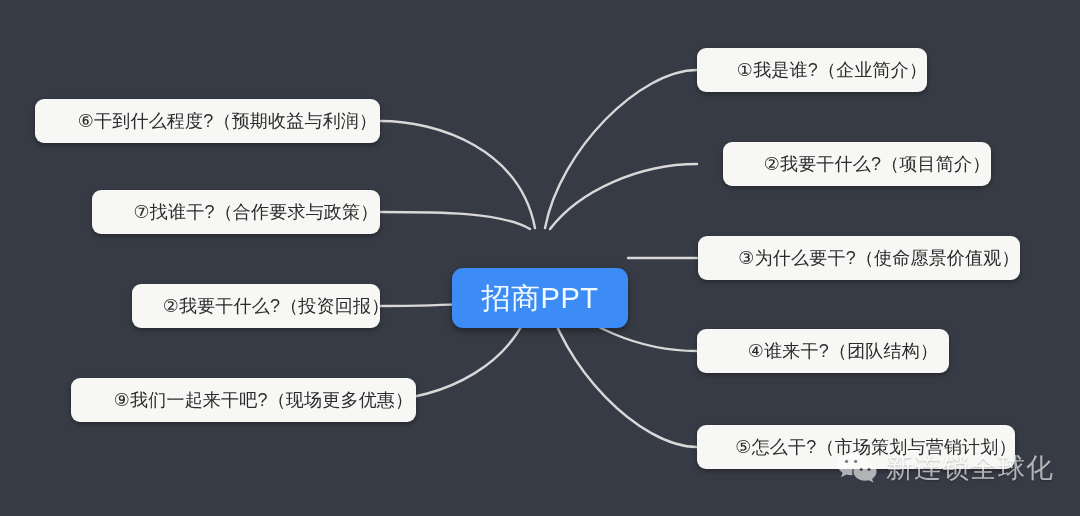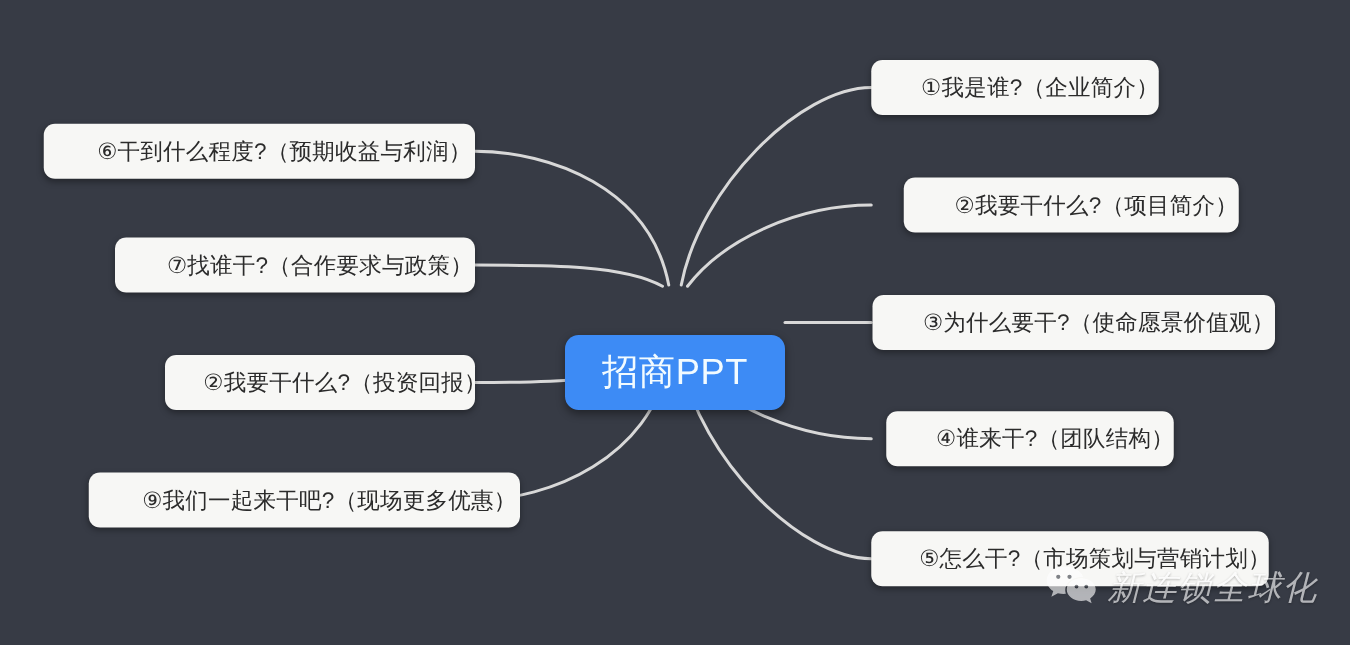--- a/index.html
+++ b/index.html
@@ -63,25 +63,24 @@
     color: #f2fbff;
     font-size: 29px;
     letter-spacing: 0.5px;
     line-height: 1;
   }
   #watermark {
     position: absolute;
     left: 836px;
     top: 452px;
     display: flex;
-    align-items: flex-end;
+    align-items: center;
     gap: 8px;
     z-index: 6;
     opacity: 0.62;
-    font-style: italic;
   }
   #watermark .wm-text {
     color: #ffffff;
     font-size: 27px;
     letter-spacing: 1px;
     text-shadow: 0 1px 2px rgba(0,0,0,0.45);
     line-height: 1;
   }
   .wechat-icon {
     display: block;
@@ -117,21 +116,21 @@
   </div>
 
   <div class="node" style="left:697px; top:142px; width:268px; height:44px;margin-left:26px;">
     <span class="node-label">②我要干什么?（项目简介）</span>
   </div>
 
   <div class="node" style="left:698px; top:236px; width:322px; height:44px;justify-content:center;">
     <span class="node-label">③为什么要干?（使命愿景价值观）</span>
   </div>
 
-  <div class="node" style="left:697px; top:329px; width:230px; height:44px;margin-left:12px;">
+  <div class="node" style="left:697px; top:329px; width:252px; height:44px;">
     <span class="node-label">④谁来干?（团队结构）</span>
   </div>
 
   <div class="node" style="left:697px; top:425px; width:318px; height:44px;text-align:center;">
     <span class="node-label">⑤怎么干?（市场策划与营销计划）</span>
   </div>
 
   <div class="node" style="left:92px; top:190px; width:288px; height:44px;">
     <span class="node-label">⑦找谁干?（合作要求与政策）</span>
   </div>

